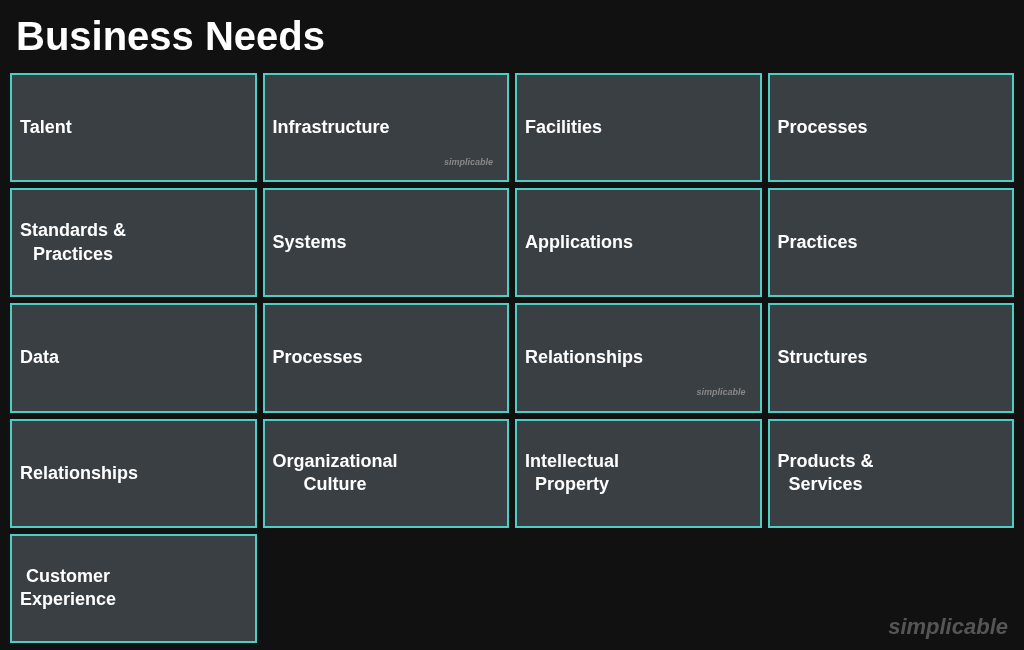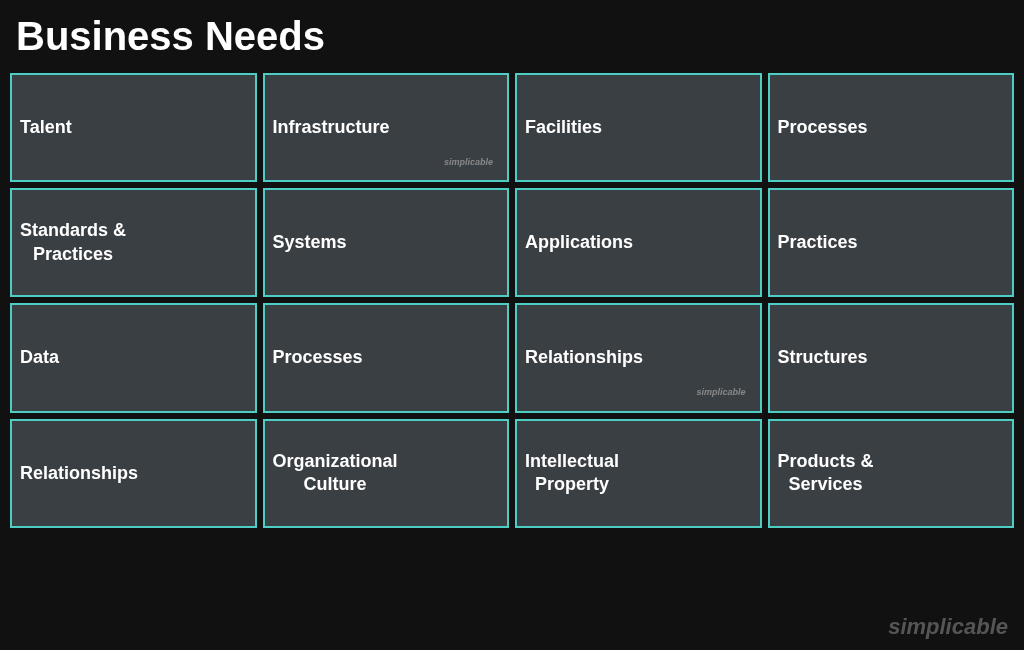--- a/index.html
+++ b/index.html
@@ -128,20 +128,23 @@
   <div class="grid-item">
     <span>Organizational<br>Culture</span>
   </div>
   <div class="grid-item">
     <span>Intellectual<br>Property</span>
   </div>
 
   <div class="grid-item">
     <span>Products &amp;<br>Services</span>
   </div>
+  <div class="grid-item">
+    <span>Customer<br>Experience</span>
+  </div>
   <div class="grid-item empty">
   </div>
   <div class="grid-item empty">
   </div>
 
 </div>
 
 <div class="brand-watermark">simplicable</div>
 
 </body></html>

